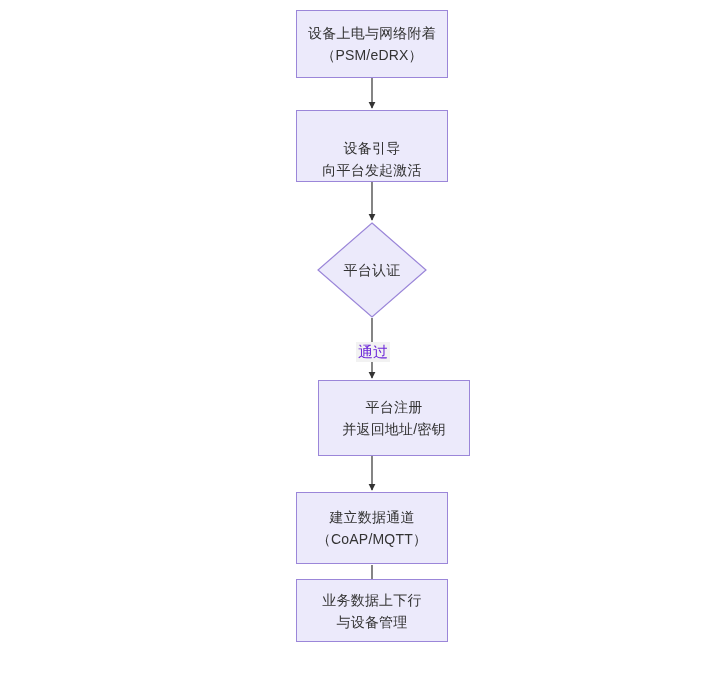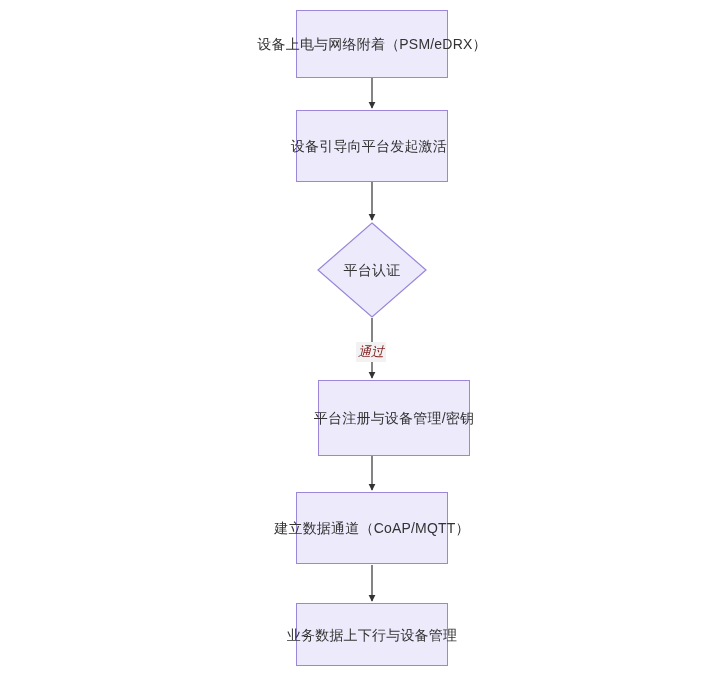--- a/index.html
+++ b/index.html
@@ -33,20 +33,21 @@
     height: 700px;
     z-index: 1;
   }
 
   
   .node {
     position: absolute;
     box-sizing: border-box;
     z-index: 2;
     display: flex;
+    flex-direction: column;
     align-items: center;
     justify-content: center;
     text-align: center;
     color: #333333;
     font-size: 14px;
     line-height: 22px;
     letter-spacing: 0.2px;
     white-space: nowrap;
   }
 
@@ -76,26 +77,25 @@
     position: relative;
     z-index: 1;
     text-align: center;
   }
 
   
   .edge-label {
     position: absolute;
     z-index: 3;
     background: #F2F2F2;
-    color: #7f1d1d;
-    font-size: 13px;
+    color: #6d28d9;
+    font-size: 15px;
     line-height: 18px;
     padding: 1px 2px;
     white-space: nowrap;
-    font-style: italic;
   }
 </style>
 </head>
 <body>
 
 <div id="flow-canvas">
 
   <svg id="edge-layer" viewBox="0 0 726 700" width="726" height="700" aria-hidden="true">
     <defs>
       <marker id="arrow" viewBox="0 0 10 10" refX="9" refY="5" markerWidth="6" markerHeight="6" orient="auto-start-reverse">
@@ -128,26 +128,26 @@
     <svg class="decision-shape" viewBox="0 0 110 96" preserveAspectRatio="none" aria-hidden="true">
       <polygon points="55,1 109,48 55,95 1,48" fill="#ECEAFB" stroke="#9B86D9" stroke-width="1.2"></polygon>
     </svg>
     <span class="node-text node-line">平台认证</span>
   </div>
 
   <div class="edge-label" style="left:356px; top:342px;">通过</div>
 
   <div class="node process" style="left:296px; top:380px; width:152px; height:76px;margin-left:22px;">
     <span class="node-line">平台注册</span>
-    <span class="node-line">与设备管理/密钥</span>
+    <span class="node-line">并返回地址/密钥</span>
   </div>
 
   <div class="node process" style="left:296px; top:492px; width:152px; height:72px;">
     <span class="node-line">建立数据通道</span>
     <span class="node-line">（CoAP/MQTT）</span>
   </div>
 
-  <div class="node process" style="left:296px; top:603px; width:152px; height:63px;text-align:right;">
+  <div class="node process" style="left:296px; top:579px; width:152px; height:63px;text-align:right;">
     <span class="node-line">业务数据上下行</span>
     <span class="node-line">与设备管理</span>
   </div>
 
 </div>
 
 </body></html>

